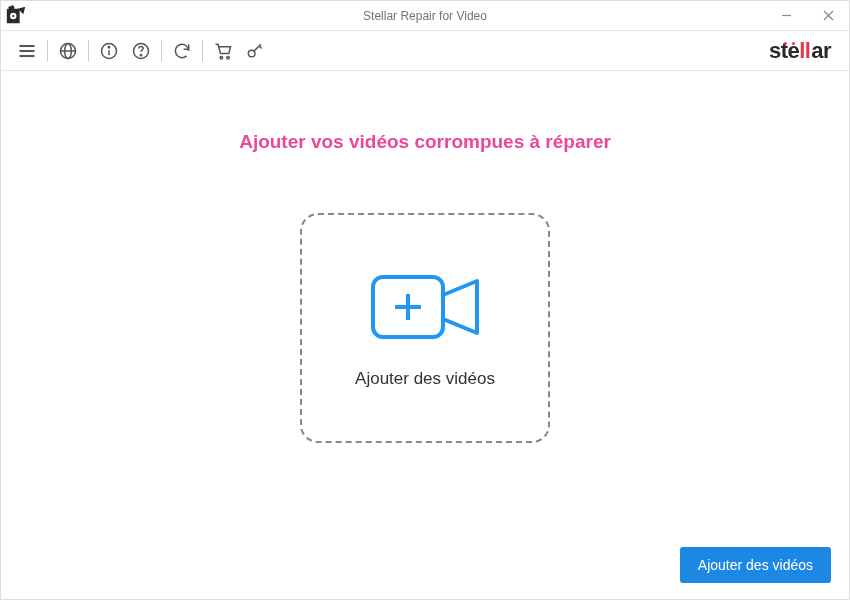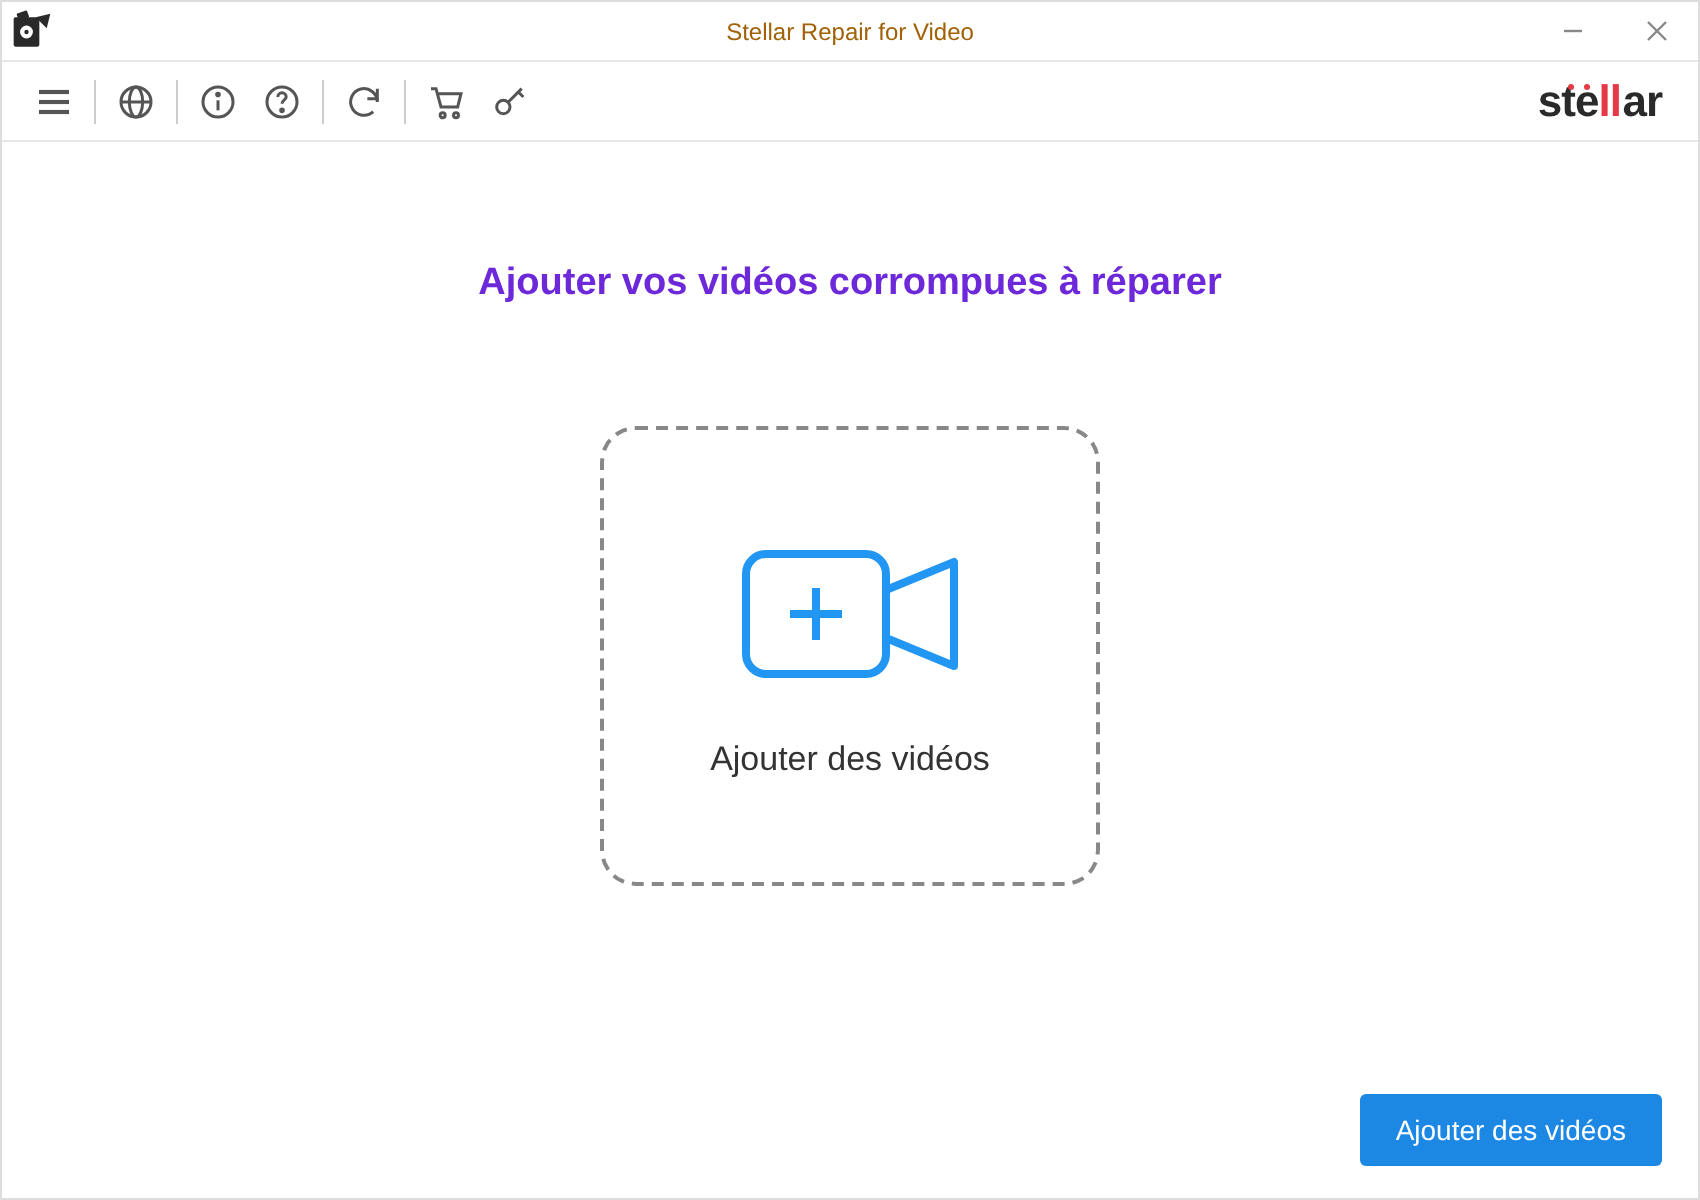--- a/index.html
+++ b/index.html
@@ -25,21 +25,21 @@
       display: flex;
       align-items: center;
       justify-content: center;
     }
     .app-icon svg { width: 22px; height: 22px; }
     .title-text {
       position: absolute;
       left: 50%;
       transform: translateX(-50%);
       font-size: 12px;
-      color: #a16207;
+      color: #737373;
     }
     .window-controls {
       position: absolute;
       right: 0;
       display: flex;
       height: 100%;
     }
     .window-btn {
       width: 42px;
       display: flex;
@@ -94,21 +94,21 @@
       height: calc(600px - 70px);
       display: flex;
       flex-direction: column;
       align-items: center;
       position: relative;
     }
     .heading {
       margin-top: 60px;
       font-size: 19px;
       font-weight: 700;
-      color: #6d28d9;
+      color: #ec4899;
     }
     .dropzone {
       margin-top: 60px;
       width: 250px;
       height: 230px;
       border: 2px dashed #888;
       border-radius: 18px;
       display: flex;
       flex-direction: column;
       align-items: center;

